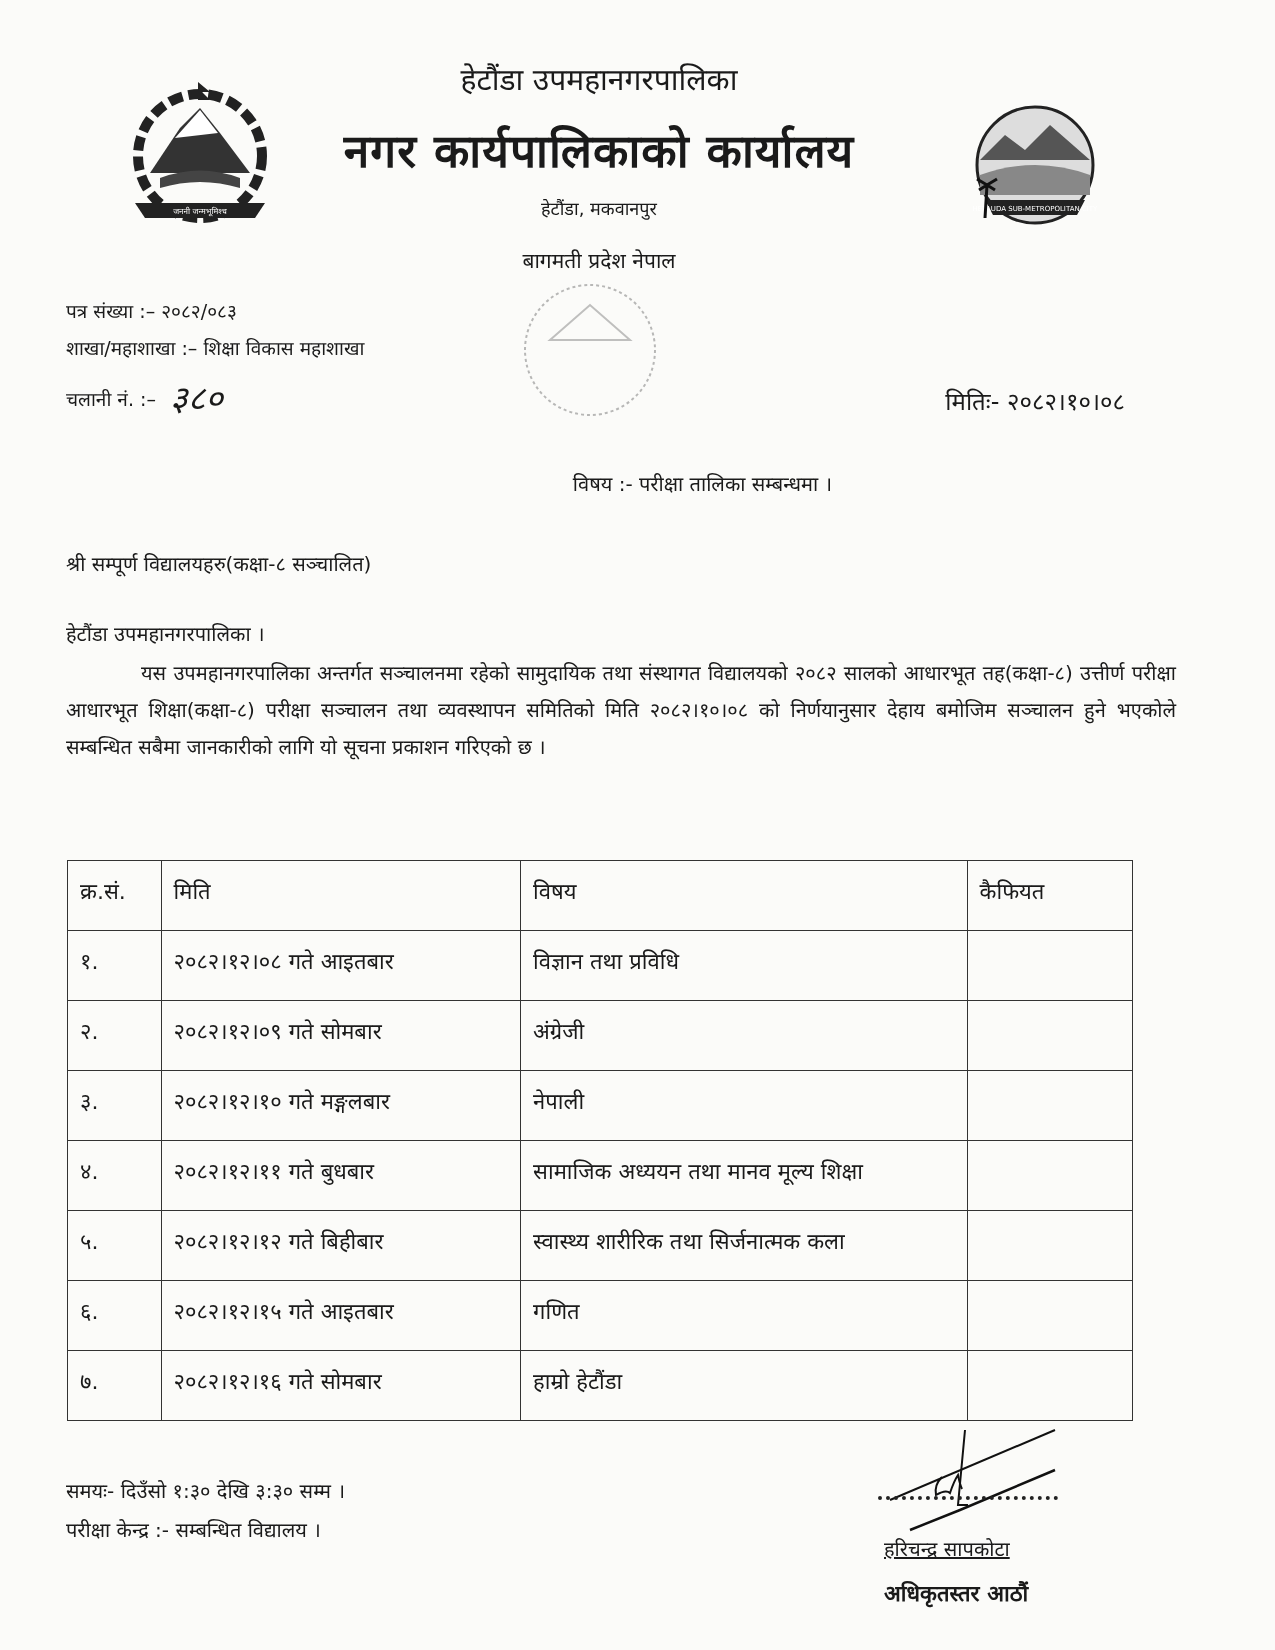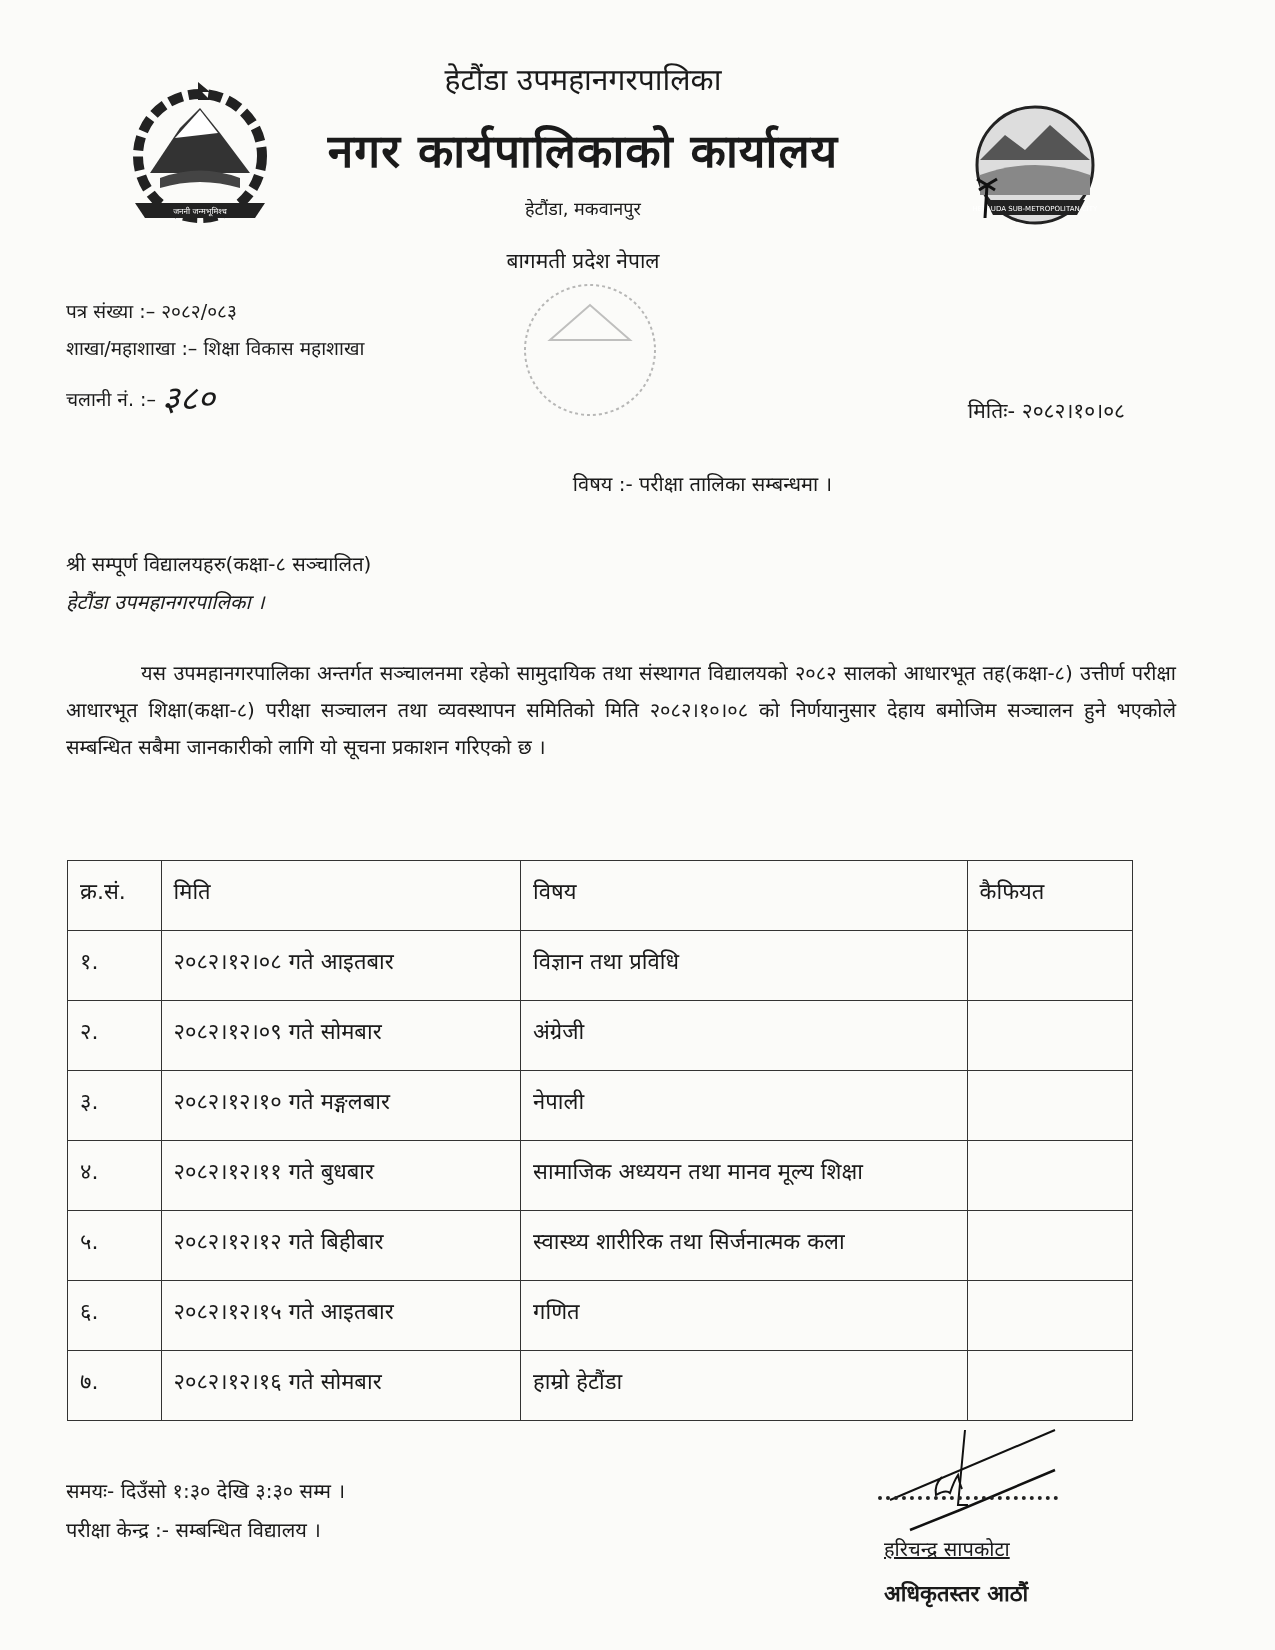--- a/index.html
+++ b/index.html
@@ -2,34 +2,34 @@
 <html><head>
 <meta charset="utf-8">
 <style>
   html, body { margin:0; padding:0; }
   body {
     width:1275px; height:1650px; position:relative; overflow:hidden;
     background:#fbfbf9; color:#1a1a1a;
     font-family:"DejaVu Sans", "Liberation Sans", sans-serif;
   }
   .abs { position:absolute; }
-  .hdr-sub { left:0; width:1166px; text-align:center; }
+  .hdr-sub { left:16px; width:1166px; text-align:center; }
   #h-muni { top:58px; font-size:30px; }
   #h-office { top:118px; font-size:46px; font-weight:bold; letter-spacing:1px; }
   #h-addr1 { top:196px; font-size:18px; }
   #h-addr2 { top:246px; font-size:21px; }
   .meta { left:66px; font-size:19px; }
   #ref-no { top:298px; }
   #branch { top:335px;text-align:center; }
   #dispatch { top:370px; }
-  .hand { font-family:"DejaVu Serif", serif; font-style:italic; font-size:34px; margin-left:0; position:relative; top:4px; }
-  #date { right:150px; top:396px; font-size:21px; }
+  .hand { font-family:"DejaVu Serif", serif; font-style:italic; font-size:34px; margin-left:8px; position:relative; top:4px; }
+  #date { right:150px; top:384px; font-size:24px; }
   #subject { left:0; width:1275px; text-align:center; top:470px; font-size:20px; padding-left:130px; box-sizing:border-box; }
   #addressee1 { left:66px; top:538px; font-size:20px;margin-top:12px; }
-  #addressee2 { left:66px; top:588px; font-size:20px;font-style:italic; }
+  #addressee2 { left:66px; top:620px; font-size:20px; }
   #body-para {
     left:66px; top:655px; width:1110px; font-size:20px; line-height:37px;
     text-align:justify; text-indent:75px;
   }
   table#schedule {
     position:absolute; left:67px; top:860px; width:1066px;
     border-collapse:collapse; font-size:22px;
   }
   #schedule td, #schedule th {
     border:1.6px solid #333; vertical-align:top; text-align:left;

